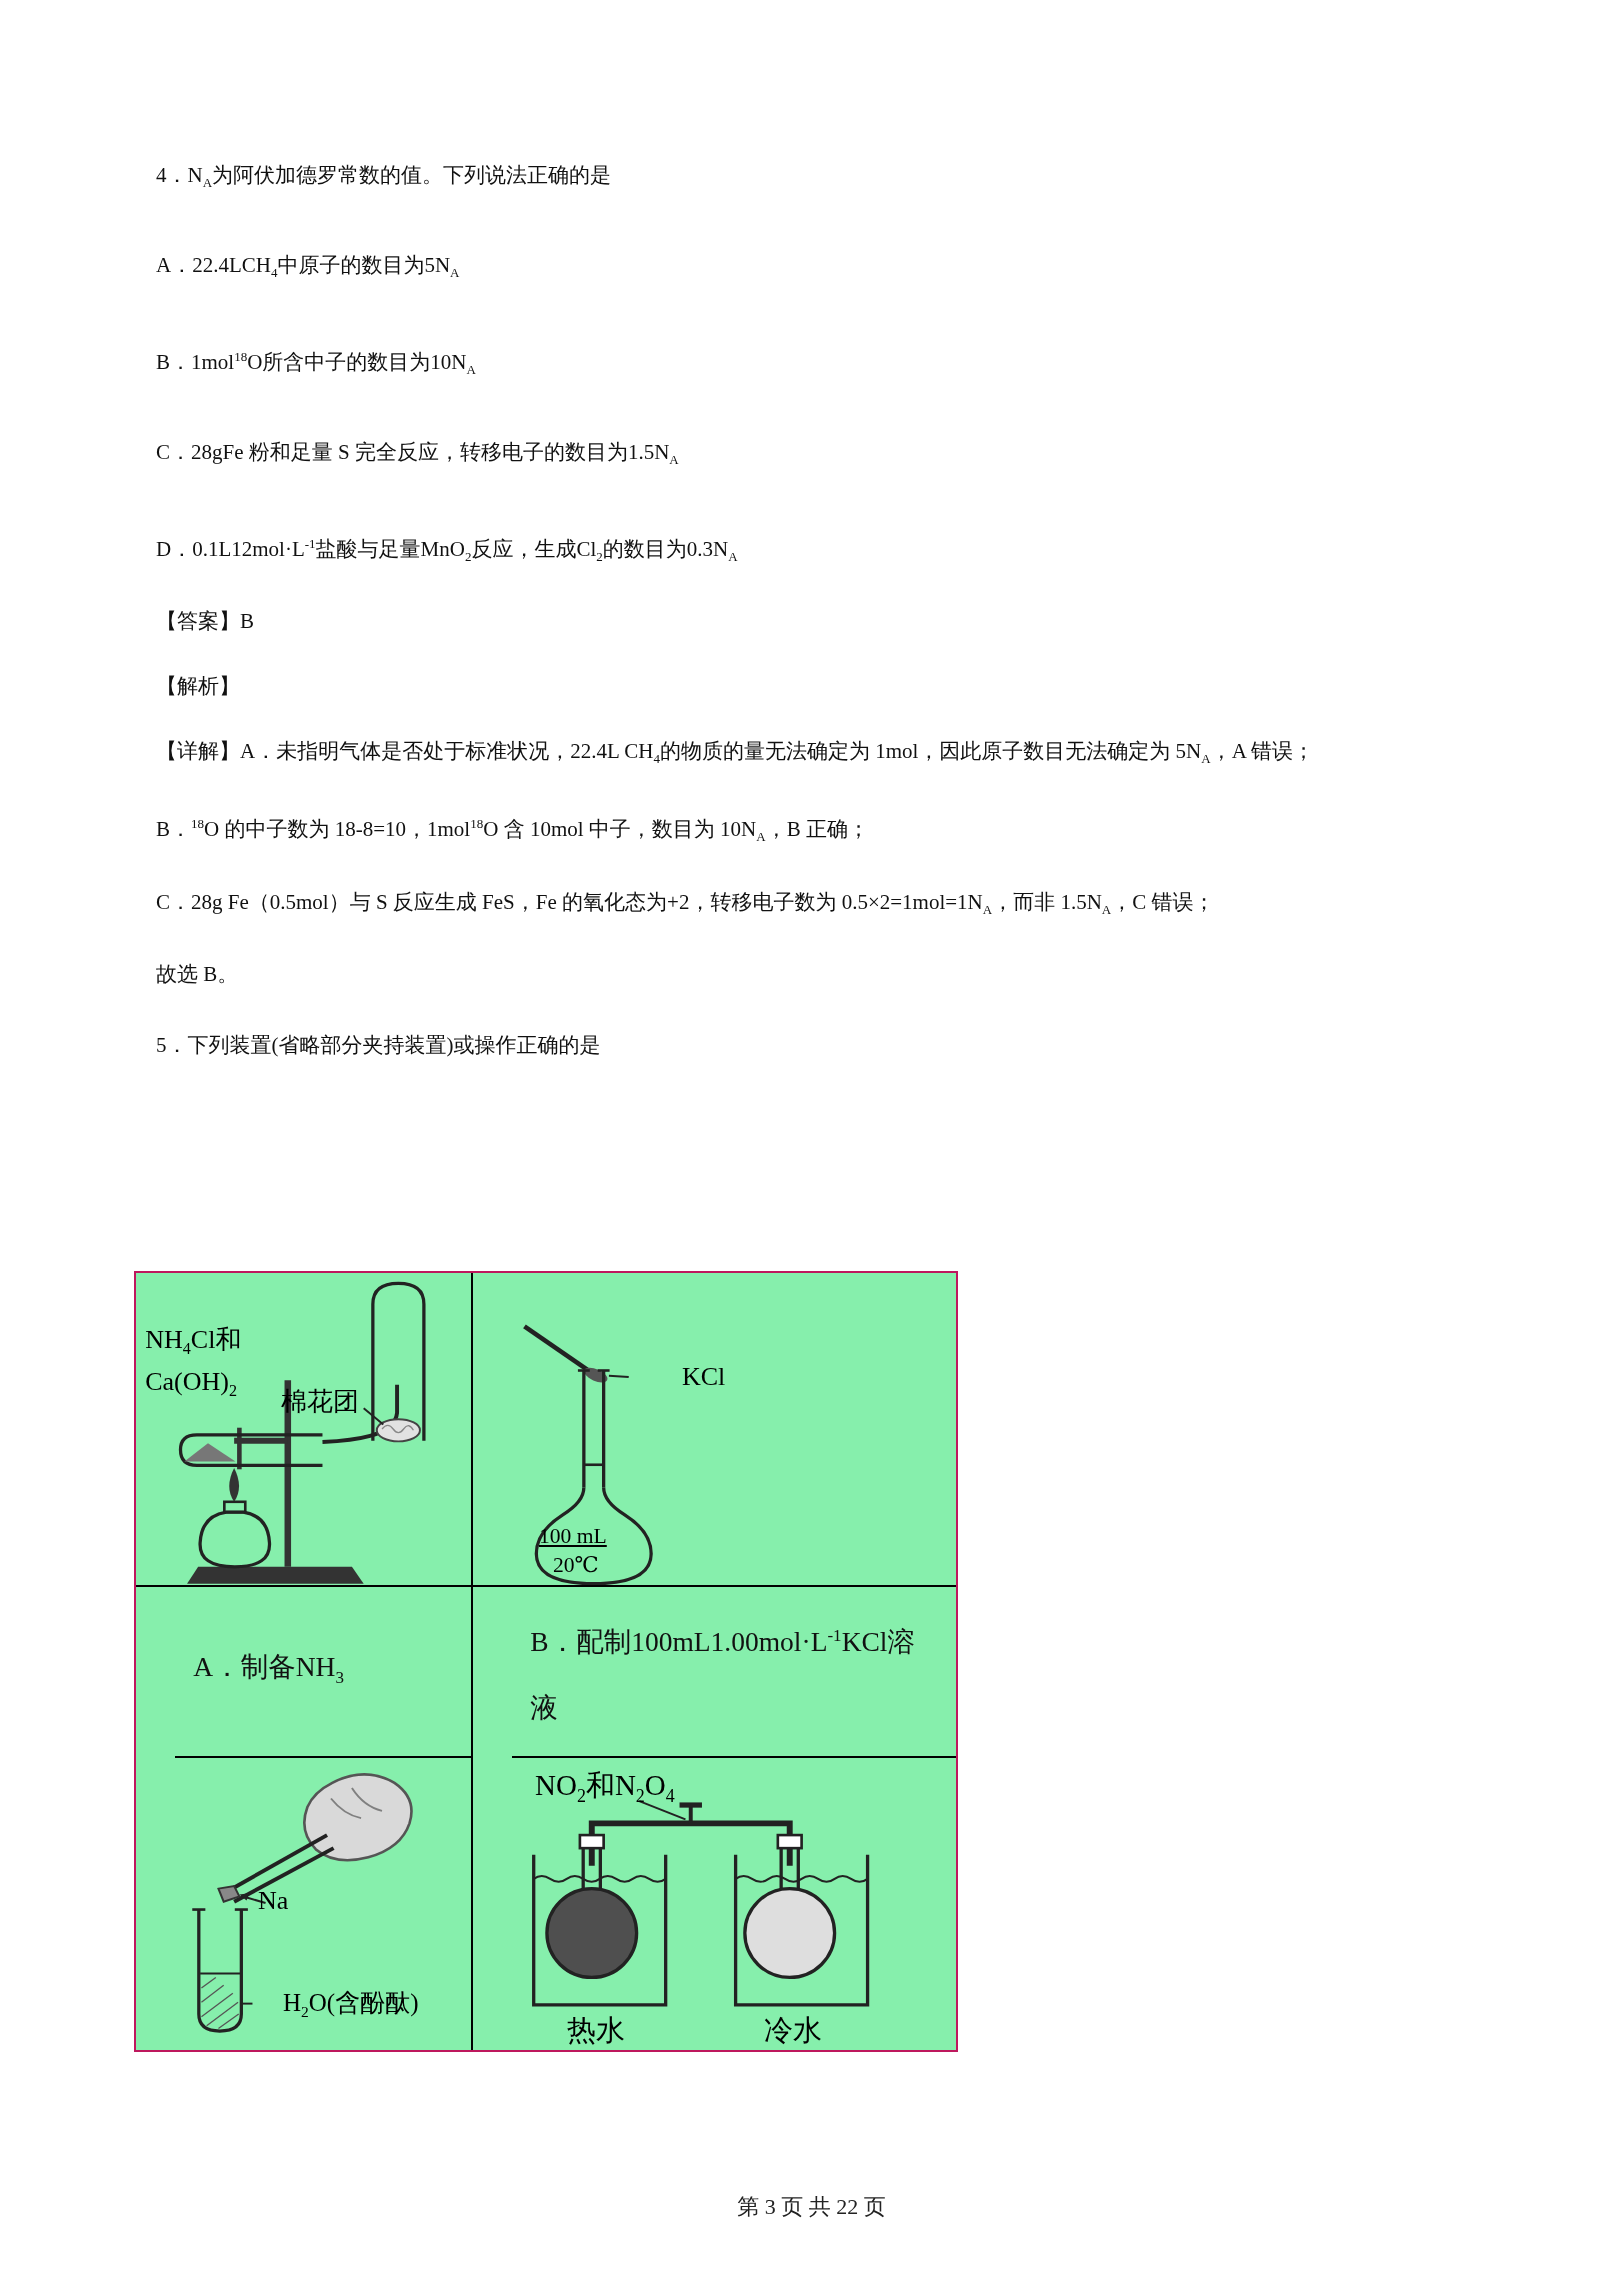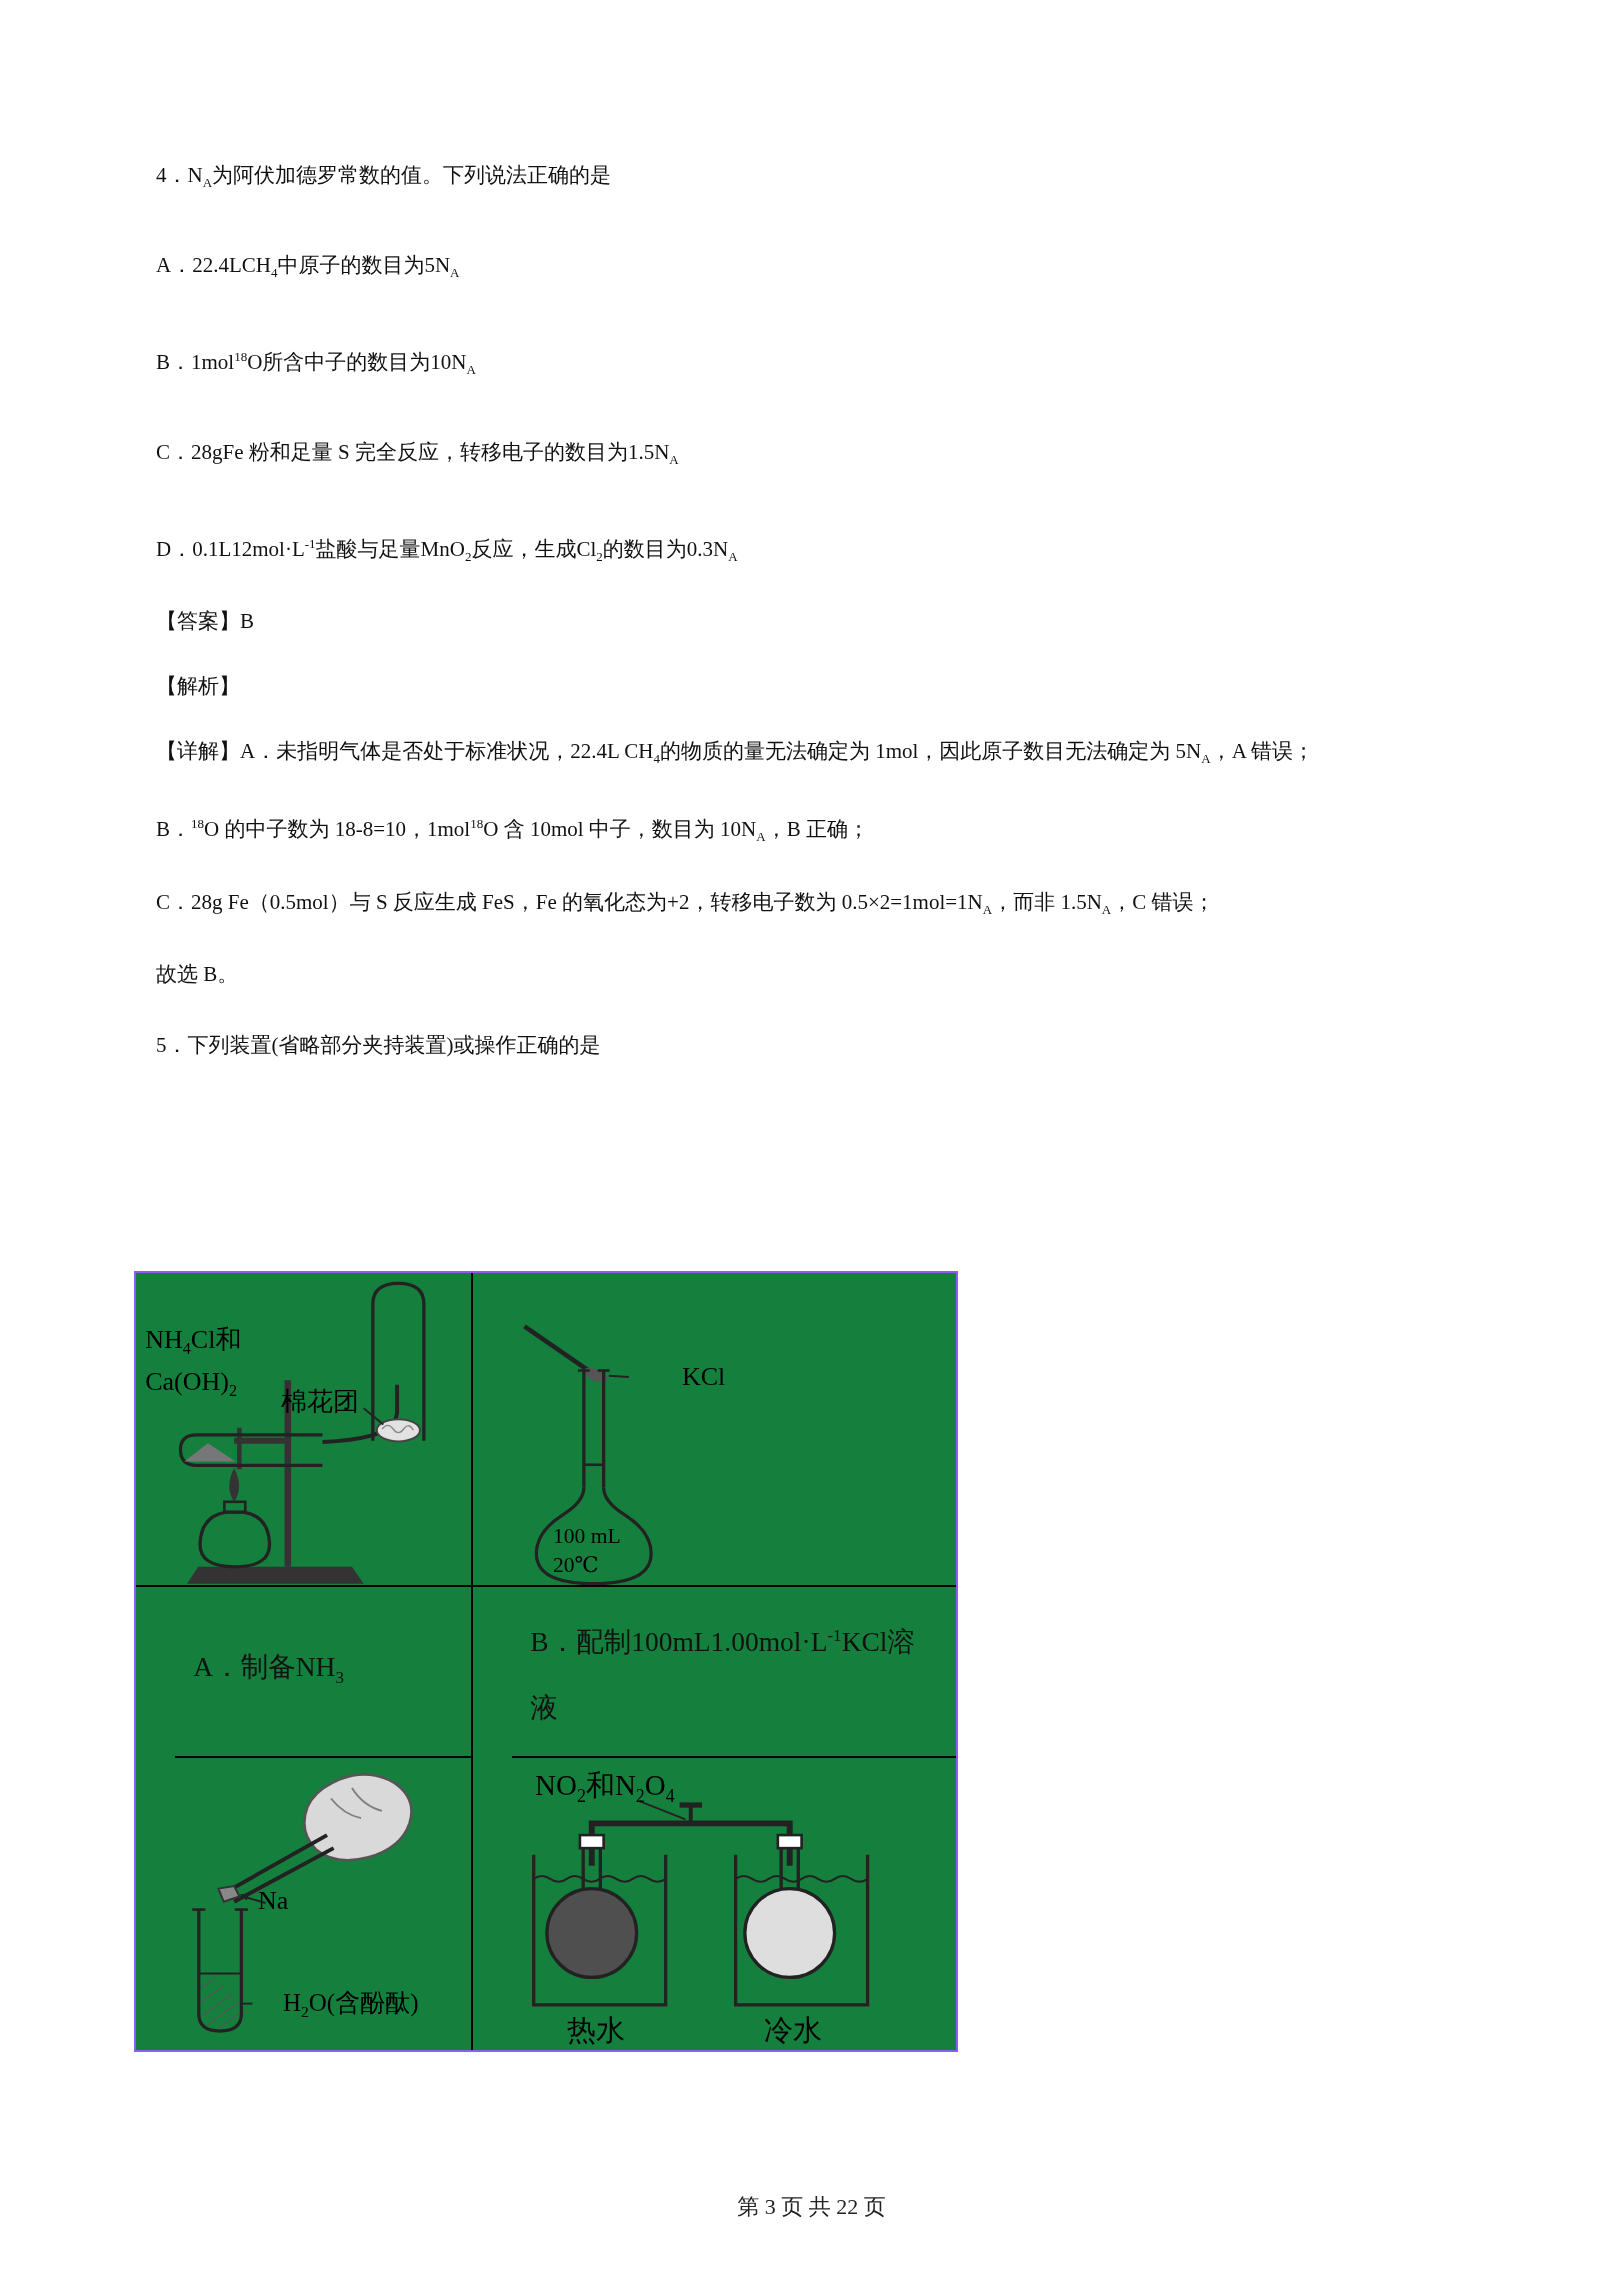--- a/index.html
+++ b/index.html
@@ -6,22 +6,22 @@
   .page{position:relative;width:1623px;height:2295px;background:#ffffff;
         font-family:"Liberation Serif","DejaVu Serif",serif;color:#111;overflow:hidden;}
   .content{position:absolute;left:156px;top:143px;width:1322px;font-size:21px;}
   .content p{margin:0;text-align:justify;line-height:65px;}
   .option{margin-top:18.3px !important;}
   .q5stem{margin-top:6.5px !important;}
   sub{font-size:62%;}
   sup{font-size:62%;}
 
   .apparatus-table{position:absolute;left:134px;top:1271px;width:820px;
-        border:2px solid #8b5cf6;display:grid;grid-template-columns:337px 1fr;
-        grid-template-rows:314px 171px 292px;background:#15803d;}
+        border:2px solid #be185d;display:grid;grid-template-columns:337px 1fr;
+        grid-template-rows:314px 171px 292px;background:#86efac;}
   .cell{position:relative;overflow:hidden;}
   .br{border-right:2px solid #000;}
   .bb{border-bottom:2px solid #000;}
   .cell svg{position:absolute;left:0;top:0;width:100%;height:100%;}
   .dlabel{position:absolute;font-size:26px;line-height:1.2;white-space:nowrap;color:#000;}
   .dlabel-sm{position:absolute;font-size:21.6px;white-space:nowrap;color:#000;}
   .dlabel-lg{position:absolute;font-size:29px;white-space:nowrap;color:#000;}
   .label-cell{display:flex;align-items:center;padding:13px 18.3px;font-size:27.5px;line-height:65px;margin-left:39px;}
   .label-b-text{max-width:429px;}
 
@@ -89,21 +89,21 @@
         <g>
           <line x1="168" y1="150" x2="168" y2="330" stroke="#222" stroke-width="5"></line>
           <line x1="198" y1="150" x2="198" y2="330" stroke="#222" stroke-width="5"></line>
           <line x1="159" y1="150" x2="177" y2="150" stroke="#222" stroke-width="4"></line>
           <line x1="189" y1="150" x2="207" y2="150" stroke="#222" stroke-width="4"></line>
           <line x1="168" y1="295" x2="198" y2="295" stroke="#222" stroke-width="4"></line>
           <path d="M168,330 Q168,352 136,372 Q96,398 96,432 Q96,478 183,478 Q270,478 270,432 Q270,398 230,372 Q198,352 198,330" fill="none" stroke="#222" stroke-width="5"></path>
         </g>
       </svg>
       <span class="dlabel" style="left:173px;top:88px;margin-left:36px;">KCl</span>
-      <span class="dlabel-sm" style="left:80px;top:251px;">100 mL</span>
+      <span class="dlabel-sm" style="left:66px;top:251px;text-decoration:underline;">100 mL</span>
       <span class="dlabel-sm" style="left:80px;top:279px;">20℃</span>
     </div>
 
     <div class="cell br bb label-cell">
       <span>A．制备NH<sub>3</sub></span>
     </div>
 
     <div class="cell bb label-cell">
       <span class="label-b-text">B．配制100mL1.00mol·L<sup>-1</sup>KCl溶液</span>
     </div>

